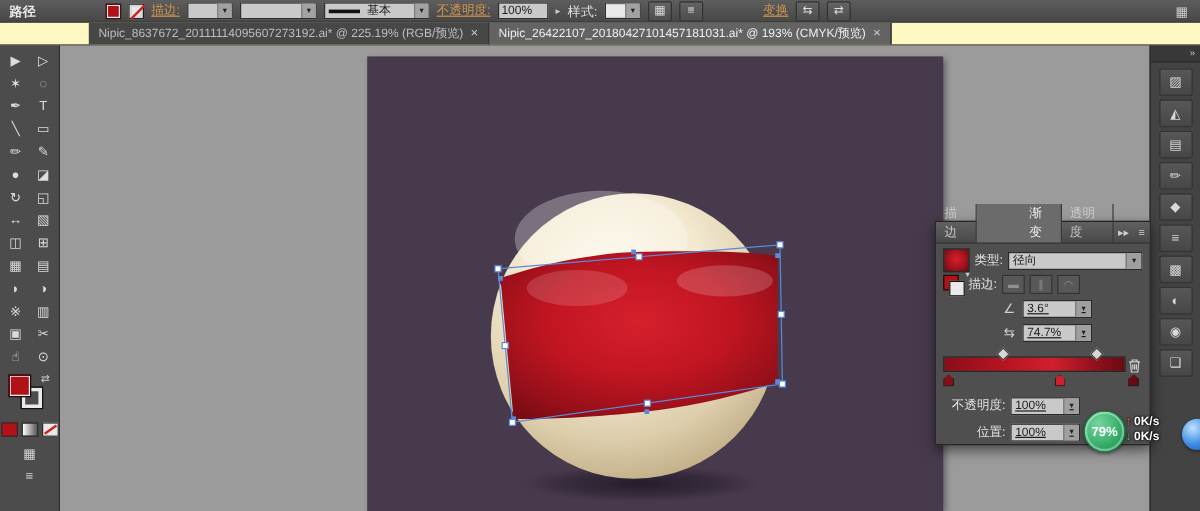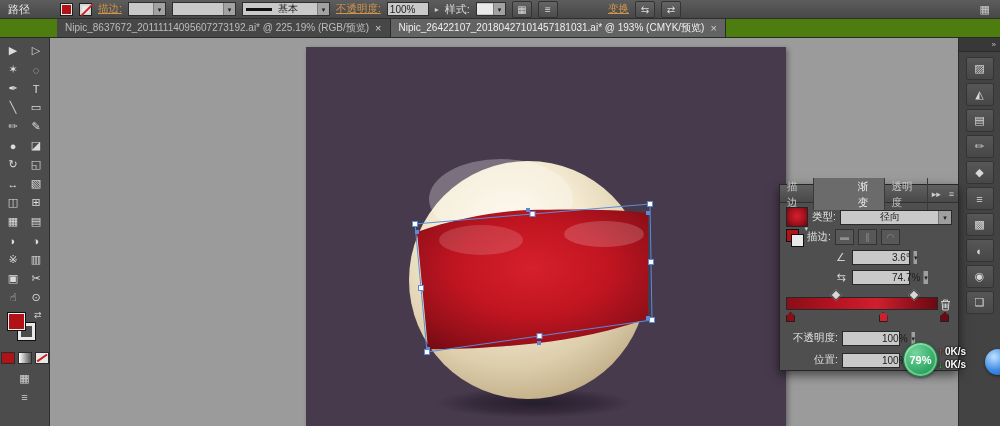--- a/index.html
+++ b/index.html
@@ -5,40 +5,40 @@
   html,body{margin:0;padding:0;}
   body{width:1000px;height:426px;overflow:hidden;background:#535353;
        font-family:"Liberation Sans","DejaVu Sans",sans-serif;font-size:11px;color:#ddd;
        -webkit-font-smoothing:antialiased;}
   #app{position:relative;width:1000px;height:426px;overflow:hidden;}
 
   
   .top-bar{position:absolute;left:0;top:0;width:1000px;height:19px;
     background:linear-gradient(#5d5d5d,#474747);border-bottom:1px solid #2f2f2f;
     display:flex;align-items:center;gap:6px;padding-left:8px;box-sizing:border-box;white-space:nowrap;}
-  .obj-label{color:#e8e8e8;font-size:11px;margin-right:24px;}
+  .obj-label{color:#e8e8e8;font-size:11px;margin-right:52px;font-weight:bold;}
   .swatch{width:13px;height:13px;border:1px solid #202020;display:inline-block;position:relative;box-sizing:border-box;}
   .fill-swatch{background:#b01218;box-shadow:inset 0 0 0 1px #e9e9e9;}
   .stroke-swatch{background:#e8e8e8;box-shadow:inset 0 0 0 2px #d8d8d8;}
   .stroke-swatch .slash{position:absolute;left:-1px;top:5px;width:16px;height:2px;background:#c22;transform:rotate(-45deg);}
   .link{color:#d1954e;text-decoration:underline;font-size:10.5px;cursor:pointer;}
   .combo{display:inline-flex;align-items:center;background:#c9c9c9;border:1px solid #2e2e2e;height:14px;font-size:10px;color:#1d1d1d;box-sizing:border-box;}
   .combo .val{padding:0 3px;flex:1;overflow:hidden;}
   .combo .arr{width:11px;align-self:stretch;background:#a2a2a2;border-left:1px solid #7c7c7c;font-size:7px;line-height:13px;text-align:center;color:#222;}
   .w36{width:38px}.w64{width:64px}.w92{width:88px}.w40{width:42px}.w28{width:30px}
   .line-sample{display:inline-block;width:26px;height:3px;background:#111;margin:0 3px;}
   .input{display:inline-flex;align-items:center;background:#c9c9c9;border:1px solid #2e2e2e;height:14px;font-size:10px;color:#1d1d1d;padding:0 2px;box-sizing:border-box;}
   .icon-btn{display:inline-flex;align-items:center;justify-content:center;width:18px;height:15px;
     background:linear-gradient(#646464,#4d4d4d);border:1px solid #333;border-radius:2px;color:#ddd;font-size:10px;}
   .tb-spacer{flex:1;}
   .tb-right{margin-right:10px;color:#ccc;font-size:11px;}
 
   
-  .tab-bar{position:absolute;left:0;top:19px;width:1000px;height:19px;background:#4d7c0f;
-    display:flex;align-items:stretch;border-bottom:1px solid #2a2a2a;box-sizing:border-box;}
+  .tab-bar{position:absolute;left:0;top:19px;width:1000px;height:19px;background:#fef9c3;
+    display:flex;align-items:stretch;border-bottom:1px solid #2a2a2a;box-sizing:border-box;padding-left:17px;}
   .tab-bar .lead{width:57px;}
   .tab{display:flex;align-items:center;max-width:340px;padding:0 8px;background:#474747;
     border-right:1px solid #2a2a2a;color:#bdbdbd;font-size:10px;}
   .tab.active{background:#636363;color:#efefef;}
   .tab-label{overflow:hidden;text-overflow:ellipsis;white-space:nowrap;}
   .tab-close{margin-left:6px;color:#cfcfcf;font-size:11px;cursor:pointer;}
 
   
   .toolbar{position:absolute;left:0;top:38px;width:50px;height:388px;background:#4c4c4c;
     border-right:1px solid #2e2e2e;box-sizing:border-box;}
@@ -70,36 +70,36 @@
     border-left:1px solid #2b2b2b;box-sizing:border-box;}
   .dock-head{height:13px;background:#383838;color:#bbb;font-size:8px;text-align:right;padding-right:4px;line-height:13px;border-bottom:1px solid #2b2b2b;}
   #dock-icons{display:flex;flex-direction:column;align-items:center;gap:3px;padding-top:5px;}
   .dock-btn{width:26px;height:21px;background:linear-gradient(#575757,#474747);border:1px solid #343434;
     border-radius:2px;color:#d8d8d8;font-size:11px;display:flex;align-items:center;justify-content:center;cursor:pointer;}
 
   
   .gpanel{position:absolute;left:779px;top:184px;width:180px;height:187px;background:#4f4f4f;
     border:1px solid #262626;box-shadow:0 4px 10px rgba(0,0,0,.55);box-sizing:border-box;z-index:5;}
   .gp-head{height:17px;background:linear-gradient(#606060,#494949);border-bottom:1px solid #303030;
-    display:flex;align-items:center;font-size:10.5px;}
+    display:flex;align-items:flex-end;font-size:10.5px;}
   .ptab{padding:0 7px;line-height:16px;color:#c9c9c9;border-right:1px solid #3a3a3a;cursor:pointer;}
   .ptab.active{background:#6b6b6b;color:#f2f2f2;padding-left:44px;}
   .gp-head .sp{flex:1}
   .gp-head .hicon{line-height:16px;padding:0 4px;color:#cfcfcf;font-size:9px;cursor:pointer;}
   .gp-body{padding:4px 0 0 0;position:relative;}
   .prow{display:flex;align-items:center;height:20px;padding:0 6px;gap:4px;font-size:10.5px;color:#e2e2e2;}
   .grad-thumb{width:20px;height:18px;border:1px solid #242424;position:relative;
     background:radial-gradient(circle at 50% 45%,#d6202c 0%,#a4121e 55%,#5f0a10 100%);}
   .thumb-arr{position:absolute;right:-1px;bottom:-7px;font-size:7px;color:#ccc;}
   .plabel-r{width:52px;text-align:right;}
-  .gp-combo{display:inline-flex;align-items:center;background:#c9c9c9;border:1px solid #2a2a2a;height:15px;font-size:10px;color:#1d1d1d;box-sizing:border-box;padding-left:36px;}
+  .gp-combo{display:inline-flex;align-items:center;background:#c9c9c9;border:1px solid #2a2a2a;height:15px;font-size:10px;color:#1d1d1d;box-sizing:border-box;}
   .gp-combo .val{padding:0 3px;flex:1;white-space:nowrap;}
   .gp-combo .arr{width:12px;align-self:stretch;background:#9f9f9f;border-left:1px solid #777;font-size:7px;line-height:14px;text-align:center;color:#222;}
   .gwide{flex:1;}
-  .g56{width:58px;}
+  .g56{width:58px;text-decoration:underline;}
   .opt-btn{width:17px;height:14px;background:#585858;border:1px solid #333;color:#909090;font-size:9px;
     display:flex;align-items:center;justify-content:center;}
   .mini-swatch{position:relative;width:17px;height:17px;}
   .mini-swatch .a{position:absolute;left:0;top:0;width:11px;height:11px;background:#b01218;border:1px solid #111;}
   .mini-swatch .b{position:absolute;left:5px;top:5px;width:11px;height:11px;background:#e9e9e9;border:1px solid #111;}
   .aicon{width:14px;text-align:center;color:#cfcfcf;font-size:11px;}
   .slider-block{position:relative;height:38px;margin:2px 6px 0 6px;}
   .gbar{position:absolute;left:0;top:8px;width:152px;height:13px;border:1px solid #272727;box-sizing:border-box;}
   .gdiamond{position:absolute;top:2px;width:6px;height:6px;background:#d8d8d8;border:1px solid #444;transform:rotate(45deg);}
   .gstop{position:absolute;top:23px;width:9px;height:10px;border:1px solid #202020;

